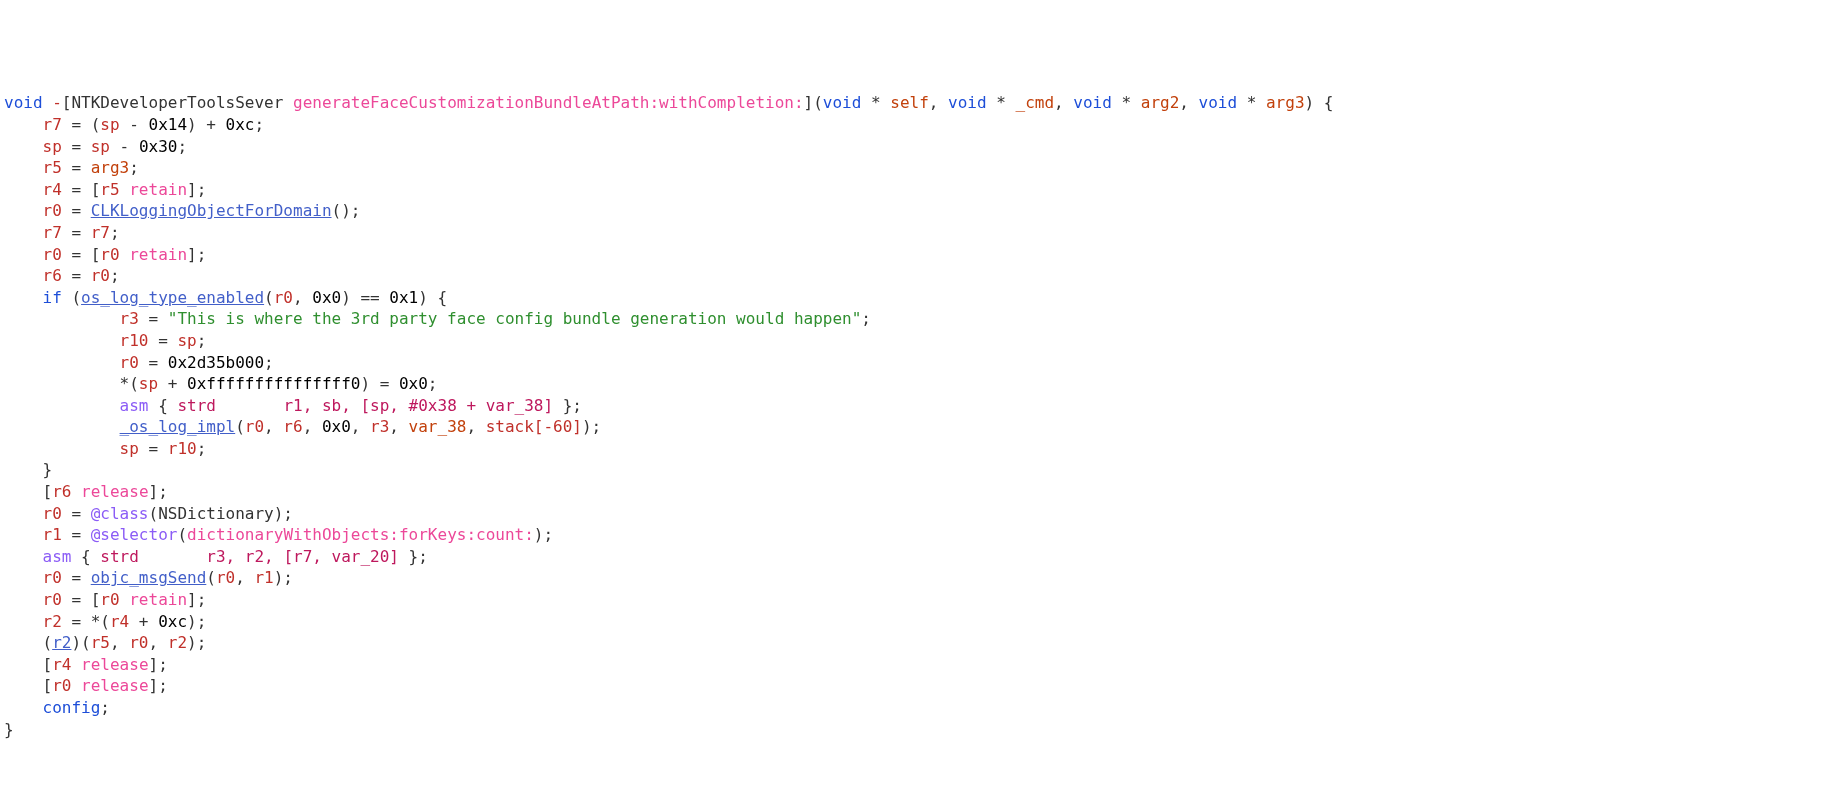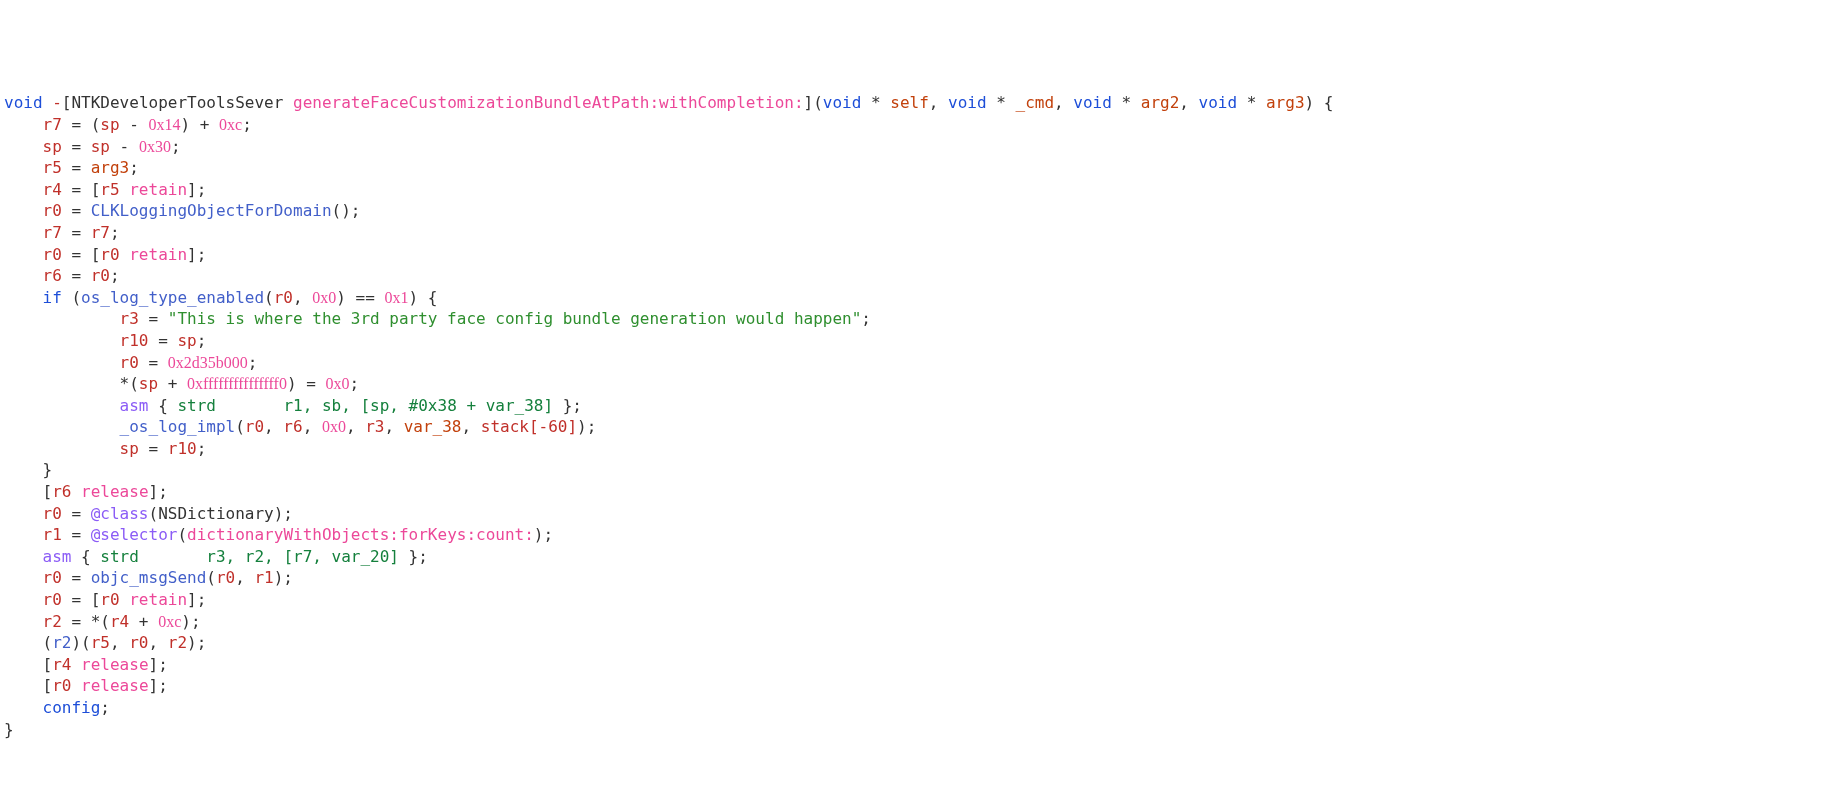--- a/index.html
+++ b/index.html
@@ -11,30 +11,30 @@
       background: #ffffff;
       font-family: "Menlo", "Monaco", "Consolas", monospace;
       font-size: 16px;
       line-height: 1.35;
       padding: 6px 4px;
       white-space: pre;
       color: #333333;
     }
     .kw { color: #1d4ed8; }
     .reg { color: #c0302a; text-align: right; }
-    .num { color: #ec4899; font-family: Liberation Serif, serif; }
+    .num { color: #000000; }
     .objc-kw { color: #c0302a; }
     .class-name { color: #333333; }
     .method { color: #ec4899; }
     .param { color: #c2410c; }
-    .func { color: #425fc9; }
+    .func { color: #425fc9; text-decoration: underline; }
     .str { color: #2f8f2f; }
     .punct { color: #333333; }
     .asm { color: #8b5cf6; }
-    .asm-text { color: #15803d; }
+    .asm-text { color: #be185d; }
     .brace { color: #333333; }
     .op { color: #333333; }
   </style>
 </head>
 <body>
 
 
 
 <div><span><span class="kw">void</span> <span class="objc-kw">-</span><span class="punct">[</span><span class="class-name">NTKDeveloperToolsSever</span> <span class="method">generateFaceCustomizationBundleAtPath:withCompletion:</span><span class="punct">]</span><span class="punct">(</span><span class="kw">void</span><span class="punct"> * </span><span class="param">self</span><span class="punct">, </span><span class="kw">void</span><span class="punct"> * </span><span class="param">_cmd</span><span class="punct">, </span><span class="kw">void</span><span class="punct"> * </span><span class="param">arg2</span><span class="punct">, </span><span class="kw">void</span><span class="punct"> * </span><span class="param">arg3</span><span class="punct">)</span><span class="brace"> {</span></span>
     <span><span class="reg">r7</span><span class="op"> = (</span><span class="reg">sp</span><span class="op"> - </span><span class="num">0x14</span><span class="op">) + </span><span class="num">0xc</span><span class="punct">;</span></span>

